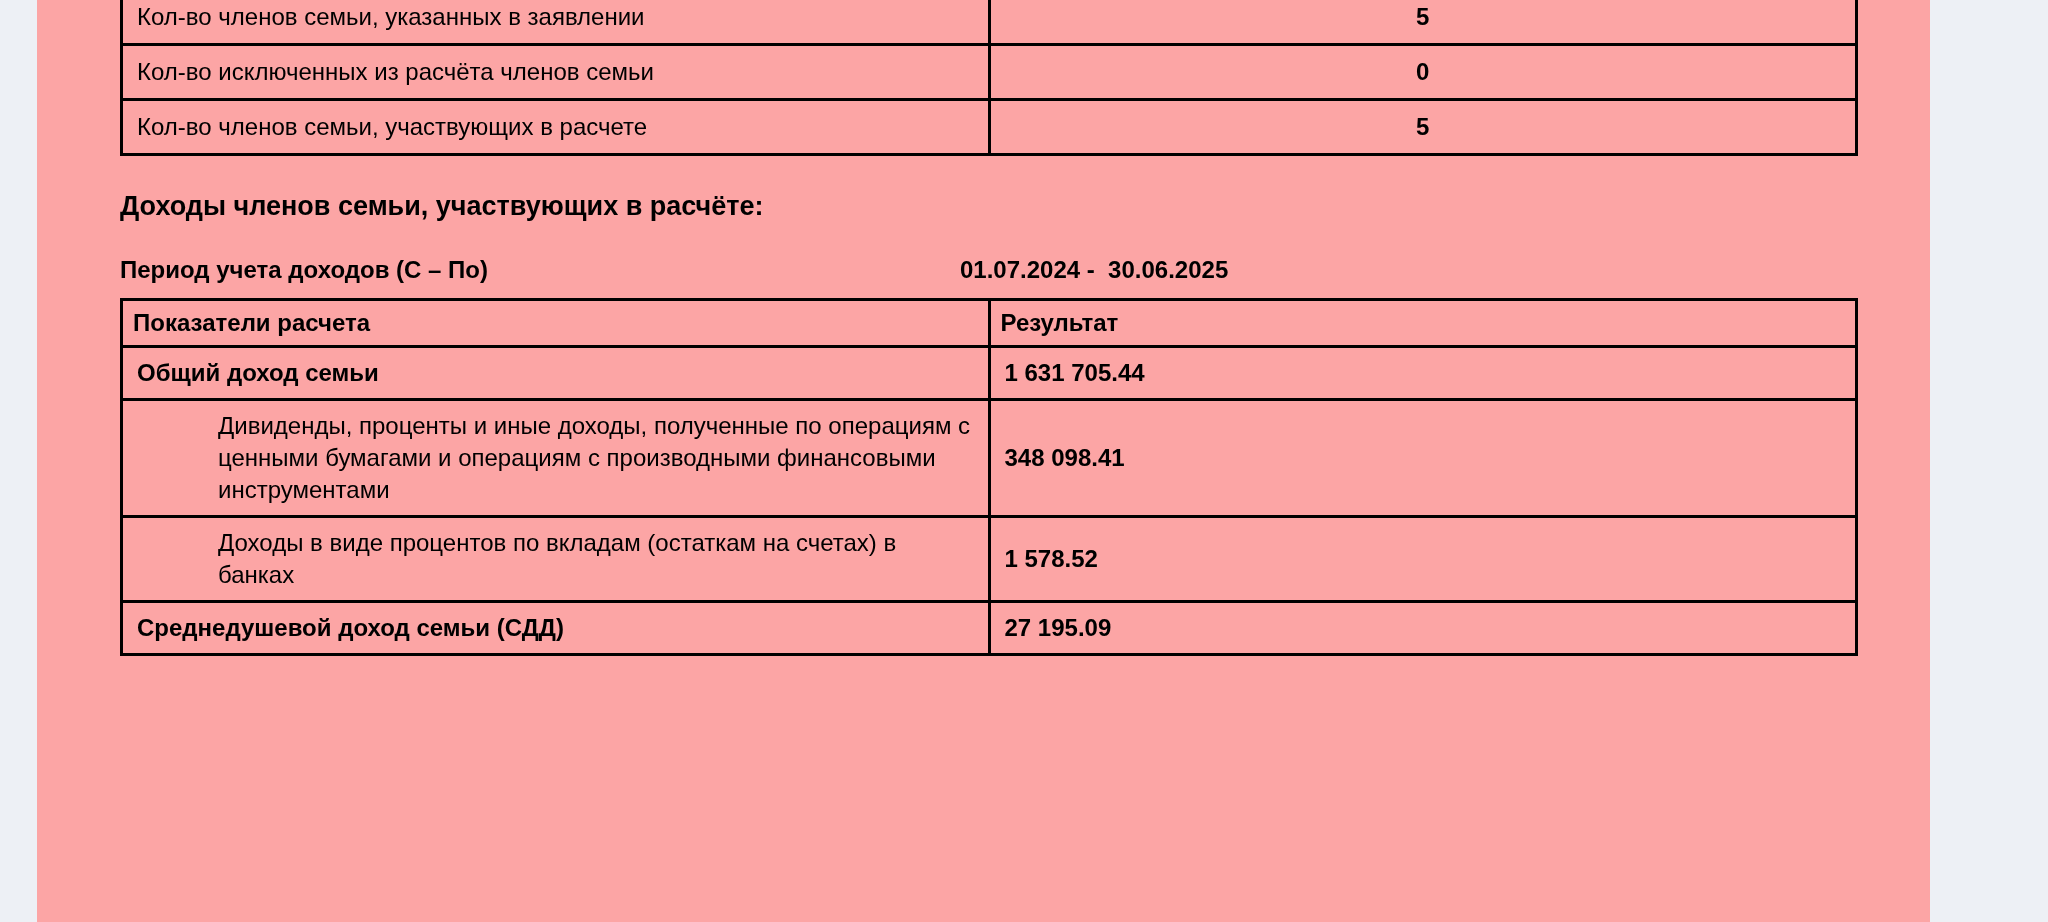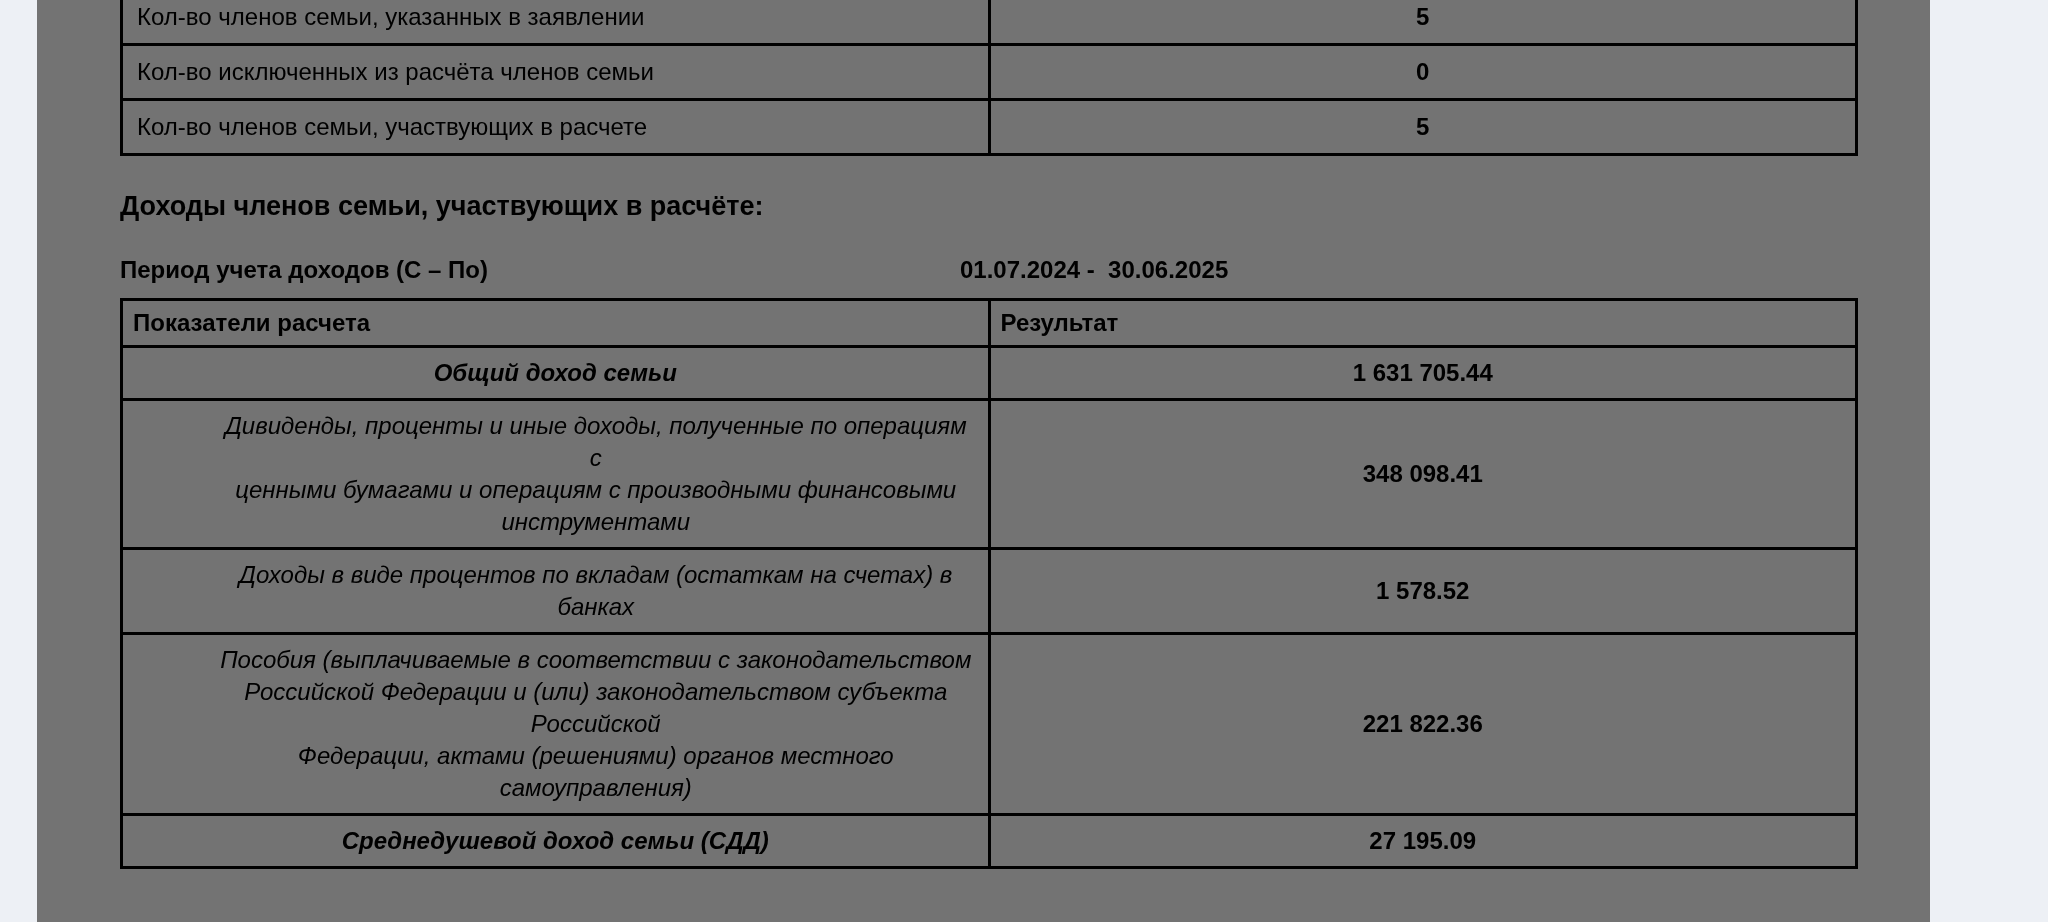--- a/index.html
+++ b/index.html
@@ -14,21 +14,21 @@
     background: #edf0f5;
     font-family: "Liberation Sans", sans-serif;
     color: #000000;
   }
   .page {
     position: absolute;
     left: 37px;
     top: 0;
     width: 1893px;
     height: 922px;
-    background: #737373;
+    background: #fca5a5;
   }
   .content {
     padding: 0 72px 0 83px;
   }
   table {
     border-collapse: collapse;
     width: 1738px;
     table-layout: fixed;
   }
   col.c-label { width: 50%; }
@@ -76,33 +76,32 @@
   .income-table {
     margin-top: 12px;
   }
   .income-table th {
     font-weight: bold;
     text-align: left;
     padding: 6px 10px;
   }
   .income-table td.cell-label {
     padding: 9px 14px;
-    text-align: center;
+    text-align: left;
     white-space: pre-line;
-    font-style: italic;
   }
   .income-table tr.sub td.cell-label {
     padding-left: 95px;
   }
   .income-table tr.total td.cell-label {
     font-weight: bold;
   }
   .income-table td.cell-value {
     padding: 9px 14px;
-    text-align: center;
+    text-align: left;
     font-weight: bold;
   }
 </style>
 </head>
 <body>
 
 <div class="page">
   <div class="content">
 
     <table class="top-table">
@@ -152,26 +151,20 @@
         <tr class="sub">
           <td class="cell-label">Дивиденды, проценты и иные доходы, полученные по операциям с
 ценными бумагами и операциям с производными финансовыми
 инструментами</td>
           <td class="cell-value">348 098.41</td>
         </tr>
         <tr class="sub">
           <td class="cell-label">Доходы в виде процентов по вкладам (остаткам на счетах) в банках</td>
           <td class="cell-value">1 578.52</td>
         </tr>
-        <tr class="sub">
-          <td class="cell-label">Пособия (выплачиваемые в соответствии с законодательством
-Российской Федерации и (или) законодательством субъекта Российской
-Федерации, актами (решениями) органов местного самоуправления)</td>
-          <td class="cell-value">221 822.36</td>
-        </tr>
         <tr class="total">
           <td class="cell-label">Среднедушевой доход семьи (СДД)</td>
           <td class="cell-value">27 195.09</td>
         </tr>
       </tbody>
     </table>
 
   </div>
 </div>
 

